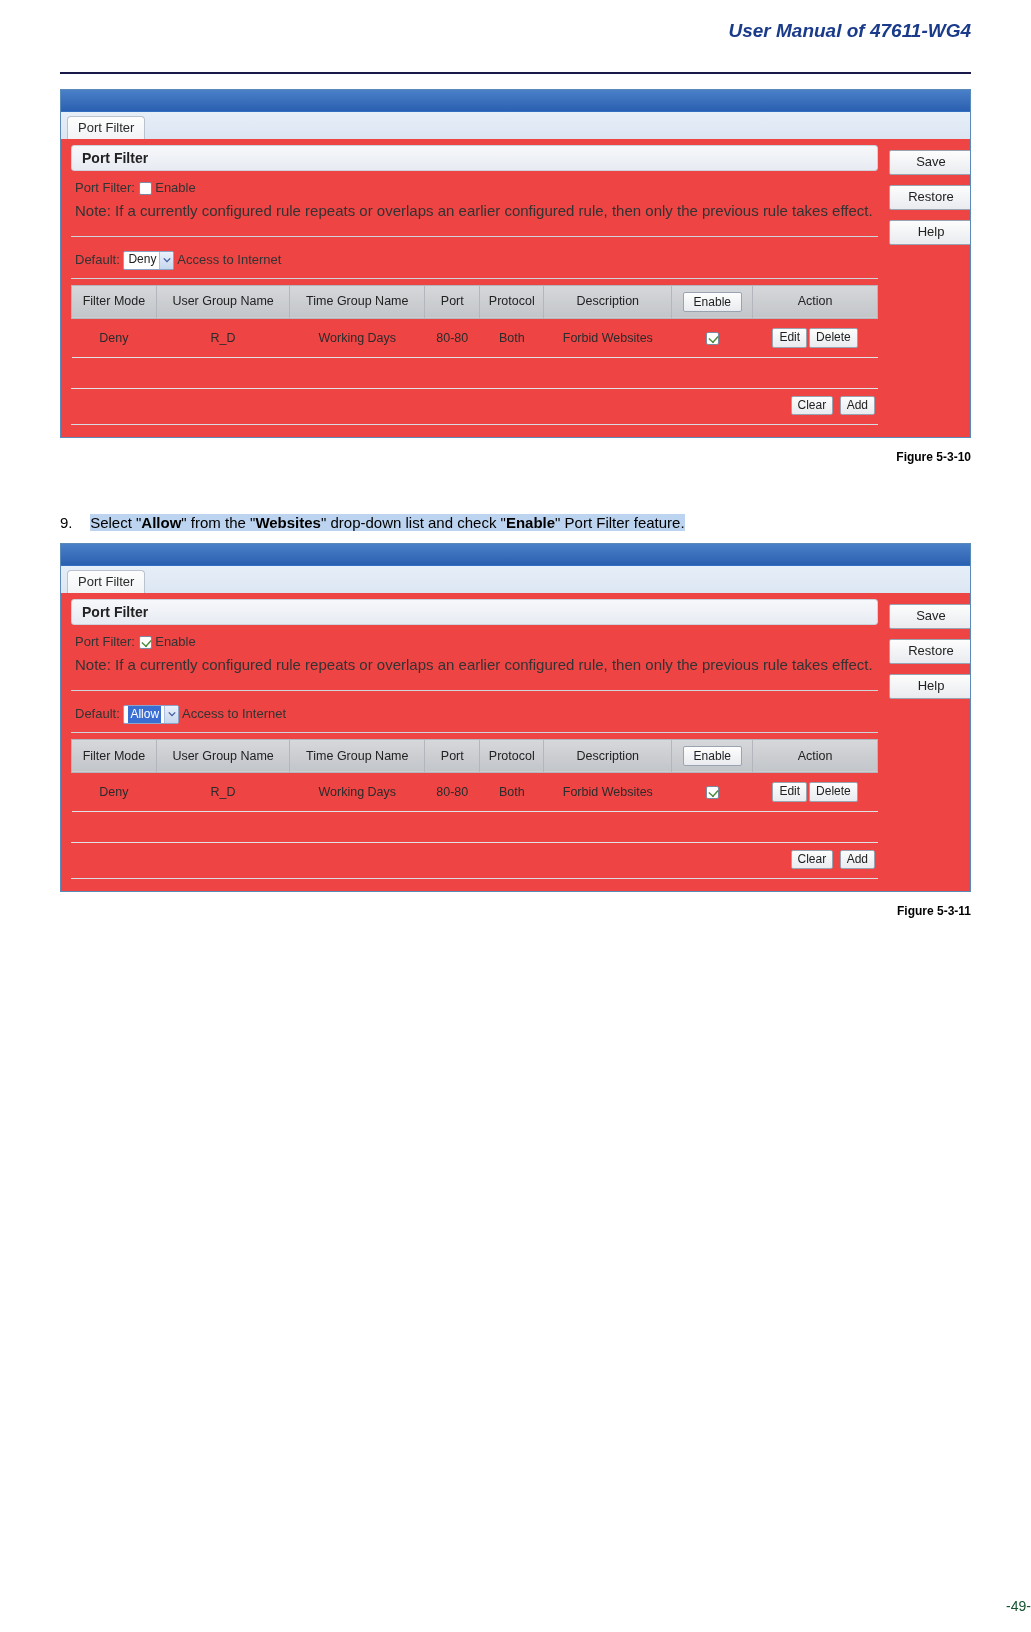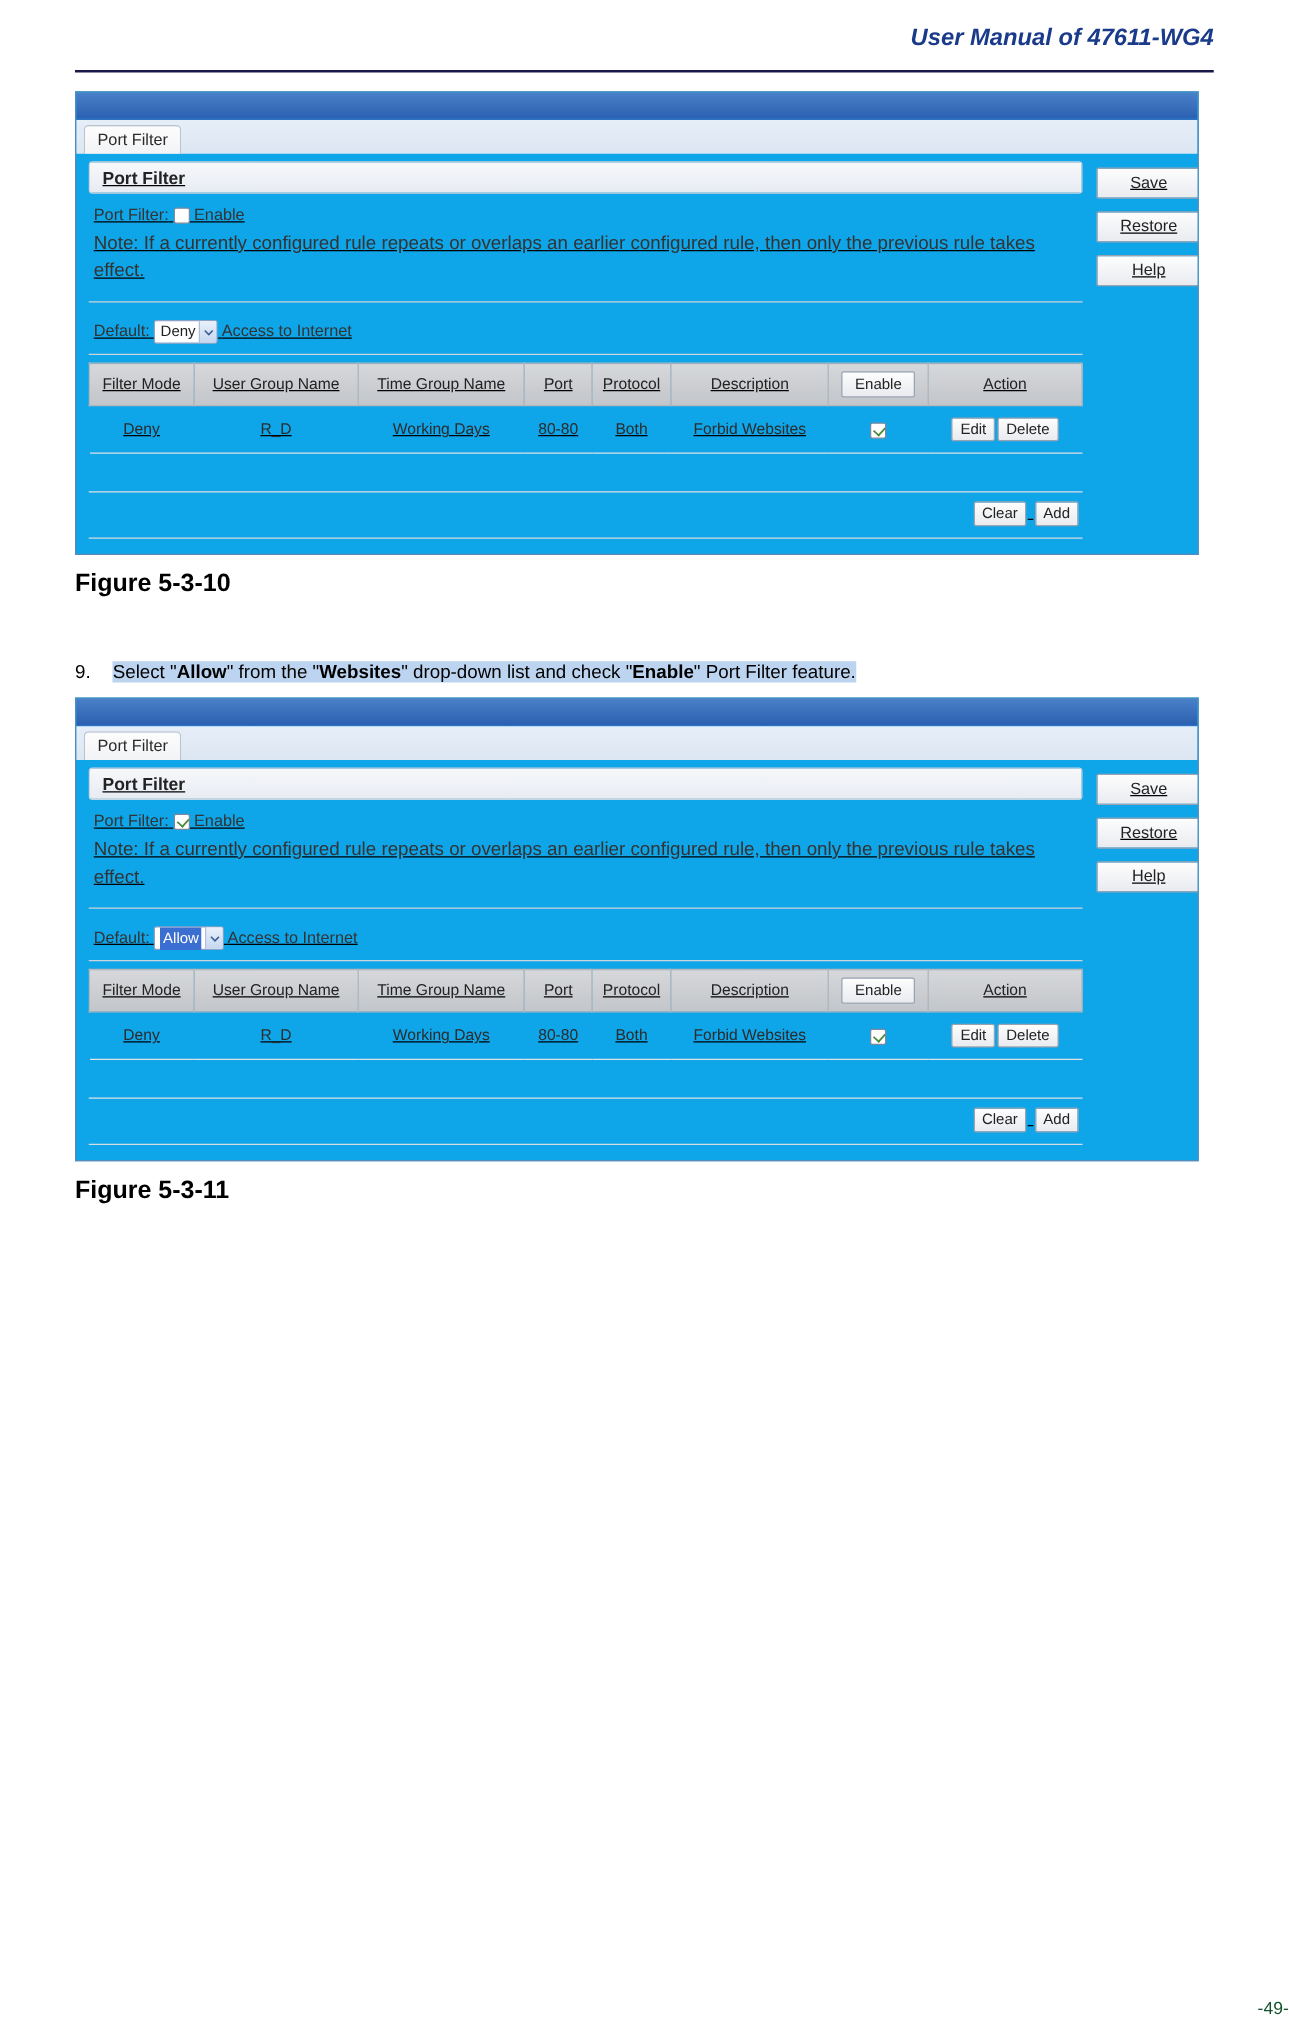--- a/index.html
+++ b/index.html
@@ -16,35 +16,34 @@
     position: relative;
     min-height: 1632px;
   }
   .header-title {
     text-align: right;
     font-style: italic;
     font-weight: bold;
     color: #1a3a8a;
     font-size: 19px;
     padding-bottom: 6px;
-    margin-bottom: 8px;
+    margin-bottom: 24px;
   }
   .header-hr {
     border: 0;
     border-top: 2px solid #1a1a4a;
     margin: 0 0 15px 0;
   }
   .screenshot-frame {
     border: 1px solid #5a8ab8;
-    background: #0ea5e9;
-    margin: 0 12px 10px 0;
+    background: #ef4444;
+    margin: 0 0 10px 0;
     padding: 0;
     position: relative;
     overflow: hidden;
-    text-decoration: underline;
   }
   .titlebar {
     background: linear-gradient(#4a80c8, #2a60b0);
     height: 22px;
     border-bottom: 1px solid #316fc2;
   }
   .tab-wrap {
     padding: 4px 6px 0 6px;
     background: linear-gradient(#e6eef8, #dce6f2);
   }
@@ -189,23 +188,23 @@
   .table-footer{
     text-align:right;
     padding:6px 2px 2px 2px;
     border-top:1px solid #dfe2e7;
     margin-top:30px;
   }
   .section-bottom-line{
     border:0;border-top:1px solid #d8dbe1;margin:6px 0 0 0;
   }
   .fig-caption{
-    text-align:left;
+    text-align:right;
     font-weight:bold;
-    font-size:20px;
+    font-size:12px;
     margin:12px 0 50px 0;
   }
   .step-line{
     font-size:15px;
     margin: 0 0 12px 0;
     color:#000;
   }
   .step-line .hl{
     background:#bcd4ef;
   }

